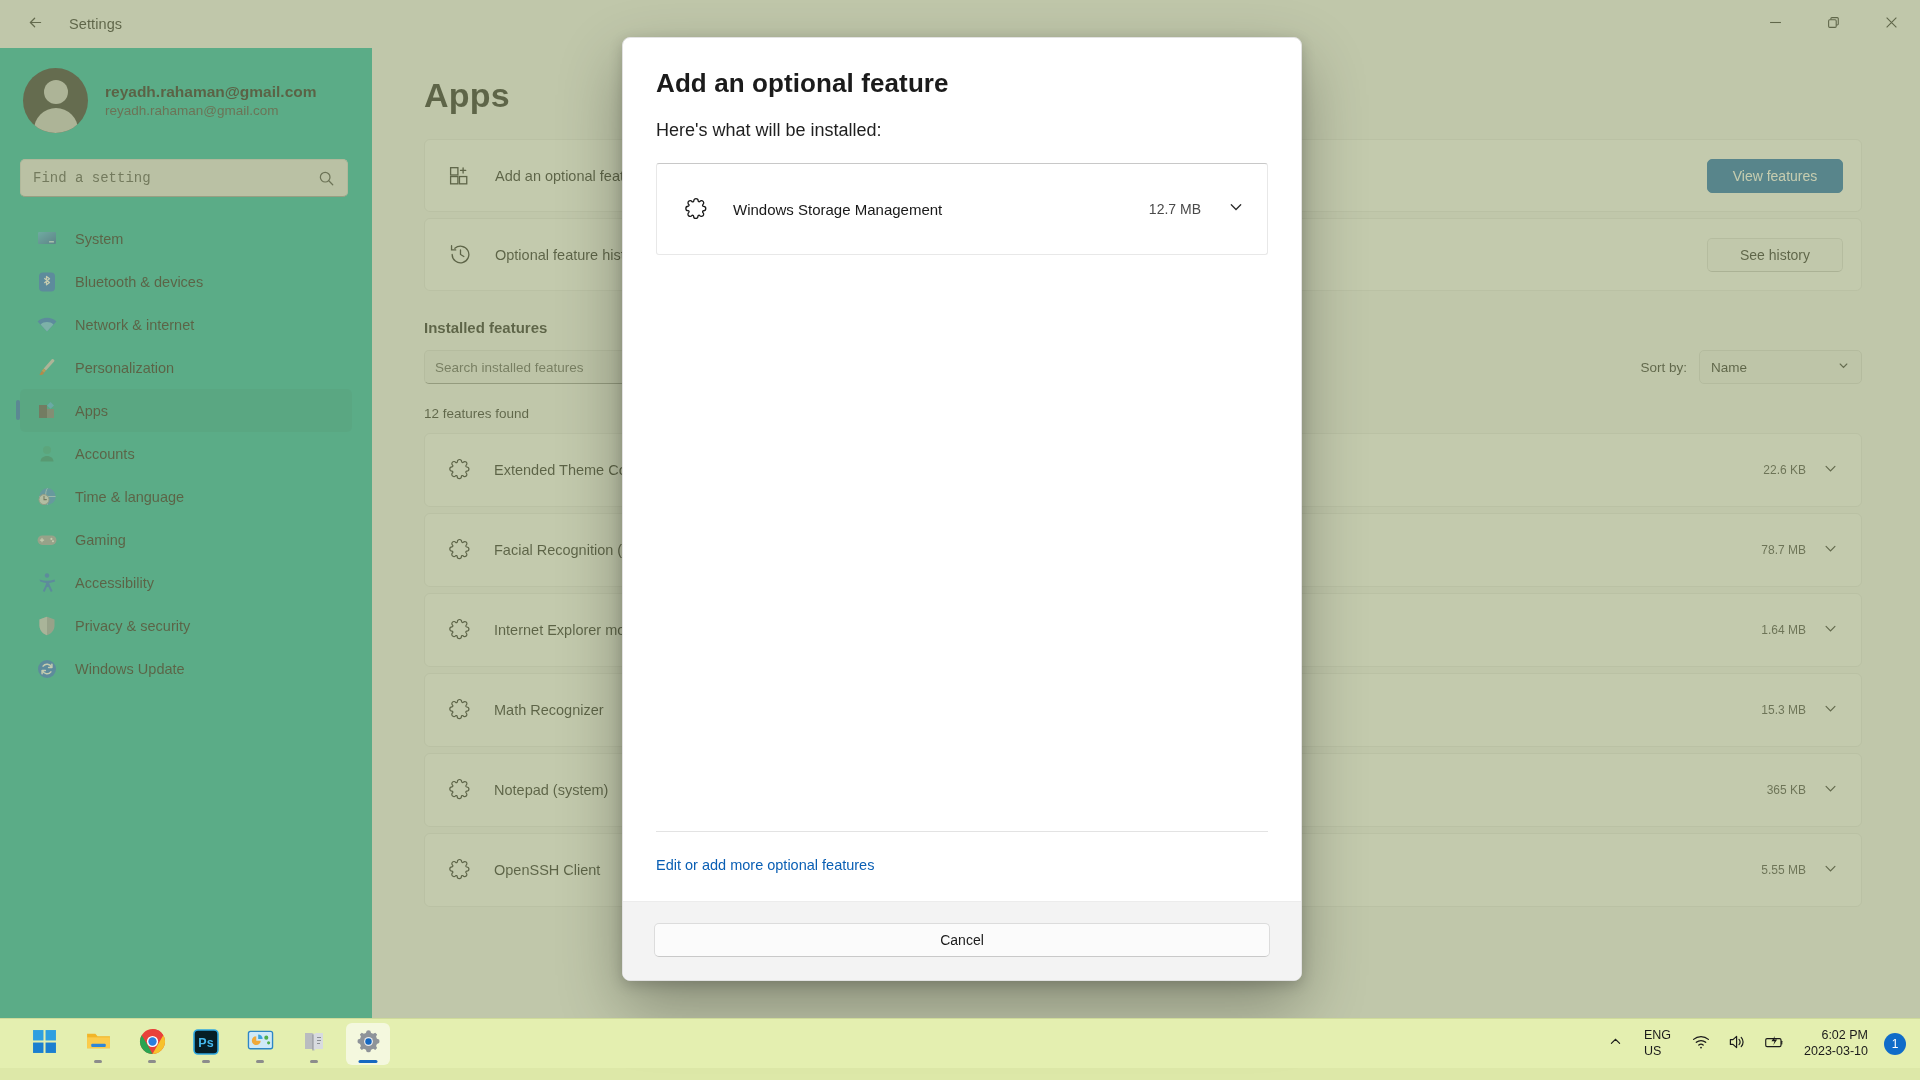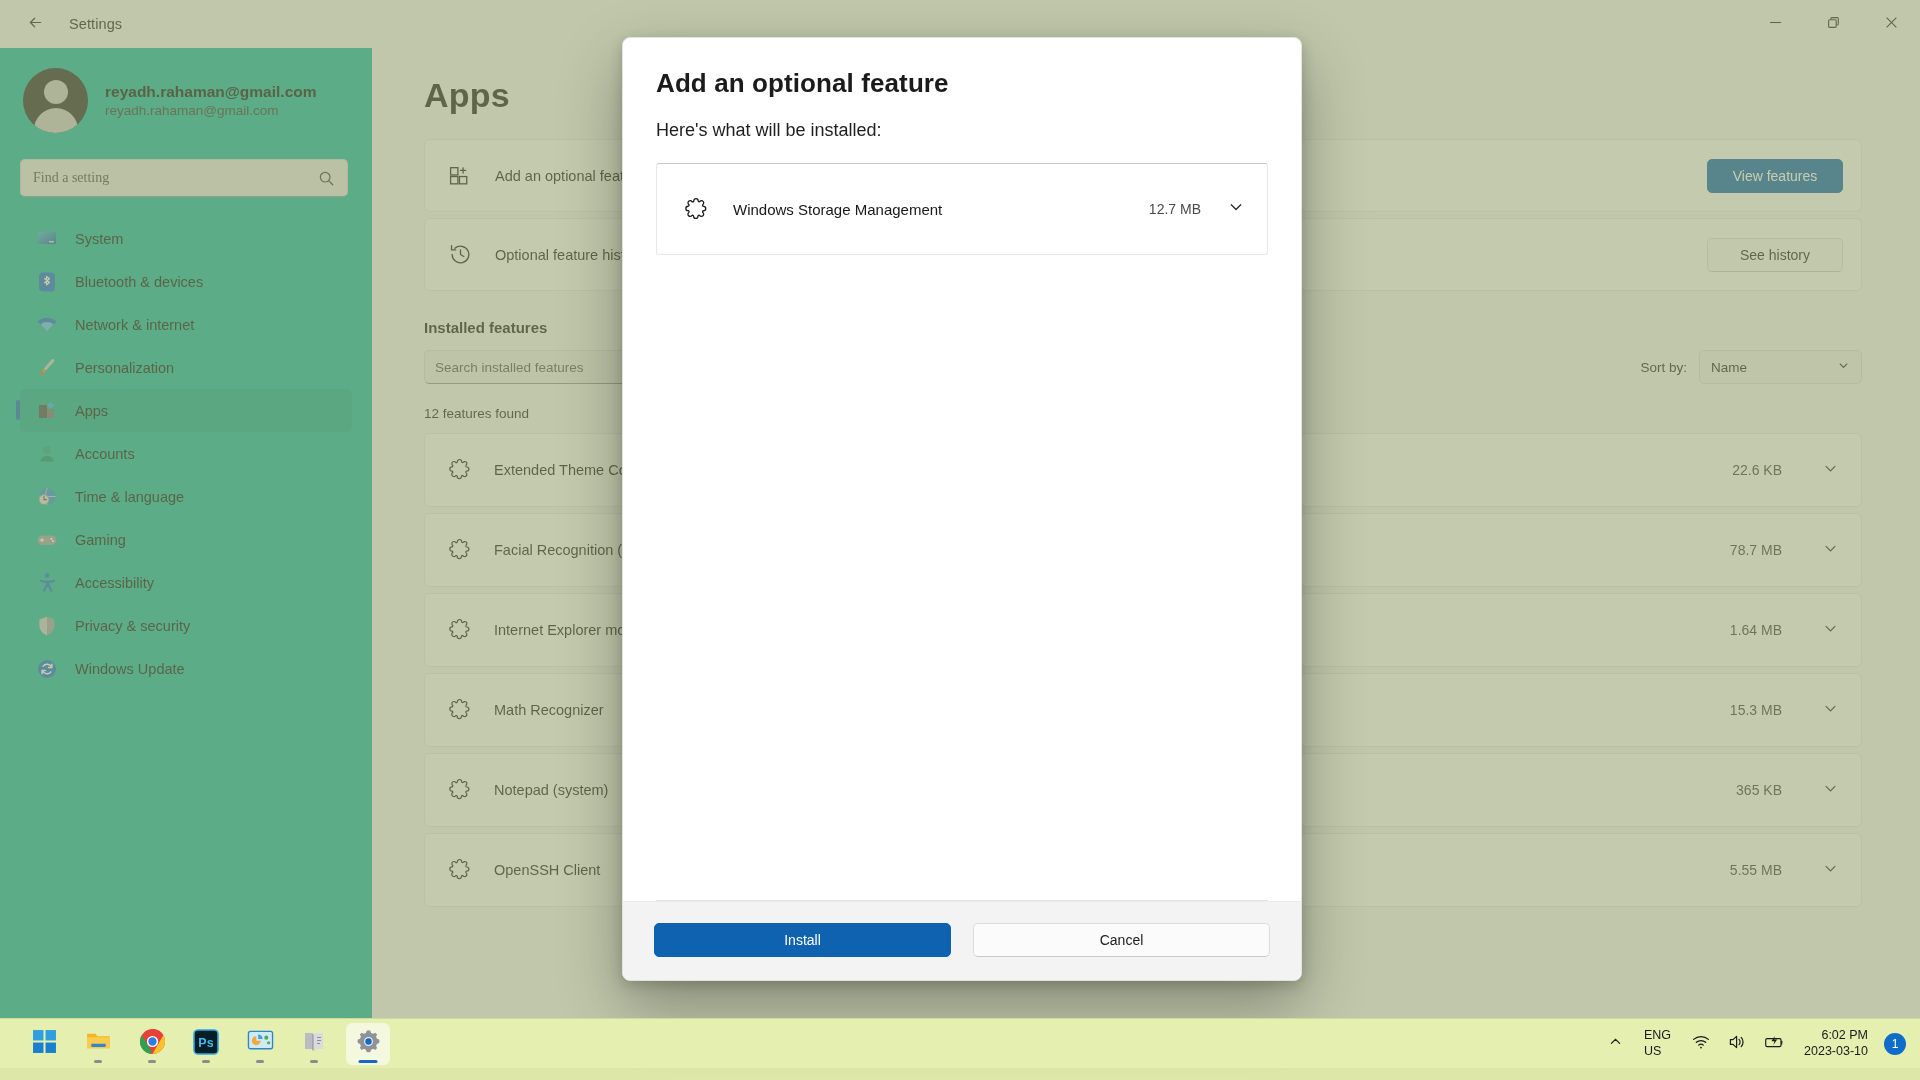--- a/index.html
+++ b/index.html
@@ -77,21 +77,21 @@
 
   .search-wrap { padding: 14px 24px 6px 20px; }
   .search-box {
     height: 38px; background: #e6e6e6;
     border: 1px solid #d3d3d3; border-bottom-color: #9b9b9b;
     border-radius: 5px;
     display: flex; align-items: center; padding: 0 12px;
   }
   .search-box input {
     flex: 1; border: none; outline: none; background: transparent;
-    font-family: Liberation Serif, serif; font-size: 14px; color: #2c2c2c;
+    font-family: Liberation Mono, monospace; font-size: 14px; color: #2c2c2c;
   }
   .search-box input::placeholder { color: #4a4a4a; }
   .search-box .mag { width: 17px; height: 17px; flex: 0 0 17px; }
 
   .nav { margin-top: 14px; padding: 0 20px 0 20px; }
   .nav-item {
     height: 43px; display: flex; align-items: center; gap: 17px;
     padding-left: 16px; border-radius: 5px; position: relative;
   }
   .nav-item.active { background: rgba(0,0,0,0.055); }
@@ -158,21 +158,21 @@
     font-size: 13.5px; color: #1f1f1f; padding-left: 52px; margin-top: 22px; margin-bottom: 12px;
   }
   .feat-list { padding: 0 58px 0 52px; }
   .feat-row {
     background: #fbfbfb; border: 1px solid #e6e6e6; border-radius: 6px;
     height: 74px; display: flex; align-items: center; padding: 0 22px 0 23px;
     margin-bottom: 6px;
   }
   .feat-ico { width: 24px; height: 24px; flex: 0 0 24px; margin-right: 22px; }
   .feat-name { flex: 1; font-size: 14.5px; color: #191919; }
-  .feat-size { font-size: 14px; color: #3d3d3d; margin-right: 40px; }
+  .feat-size { font-size: 12px; color: #3d3d3d; margin-right: 16px; }
 
   
   .dialog {
     position: absolute; z-index: 60;
     left: 622px; top: 37px; width: 680px; height: 944px;
     background: #ffffff;
     border: 1px solid #e2e2e2; border-radius: 8px;
     box-shadow: 0 26px 64px rgba(0,0,0,0.30), 0 4px 14px rgba(0,0,0,0.18);
     display: flex; flex-direction: column; overflow: hidden;
   }
@@ -580,24 +580,24 @@
       <span class="dlg-card-size">12.7 MB</span>
       <span>
         <svg width="18" height="18" viewBox="0 0 18 18" fill="none" stroke="#2b2b2b" stroke-width="1.3" stroke-linecap="round">
             <path d="M4.3 6.8L9 11.5l4.7-4.7"></path>
           </svg>
       </span>
     </div>
 
     <div class="dlg-spacer"></div>
     <div class="dlg-divider"></div>
+    <a class="dlg-link">Edit or add more optional features</a>
   </div>
 
   <div class="dlg-footer">
-    <div class="dlg-btn primary">Install</div>
     <div class="dlg-btn secondary">Cancel</div>
   </div>
 </div>
 
 <div class="taskbar">
   <div class="tb-center">
     <div class="tb-item">
       <span>
         <svg width="25" height="25" viewBox="0 0 24 24">
             <rect x="1" y="1" width="10" height="10" fill="#2f9fe0"></rect>

